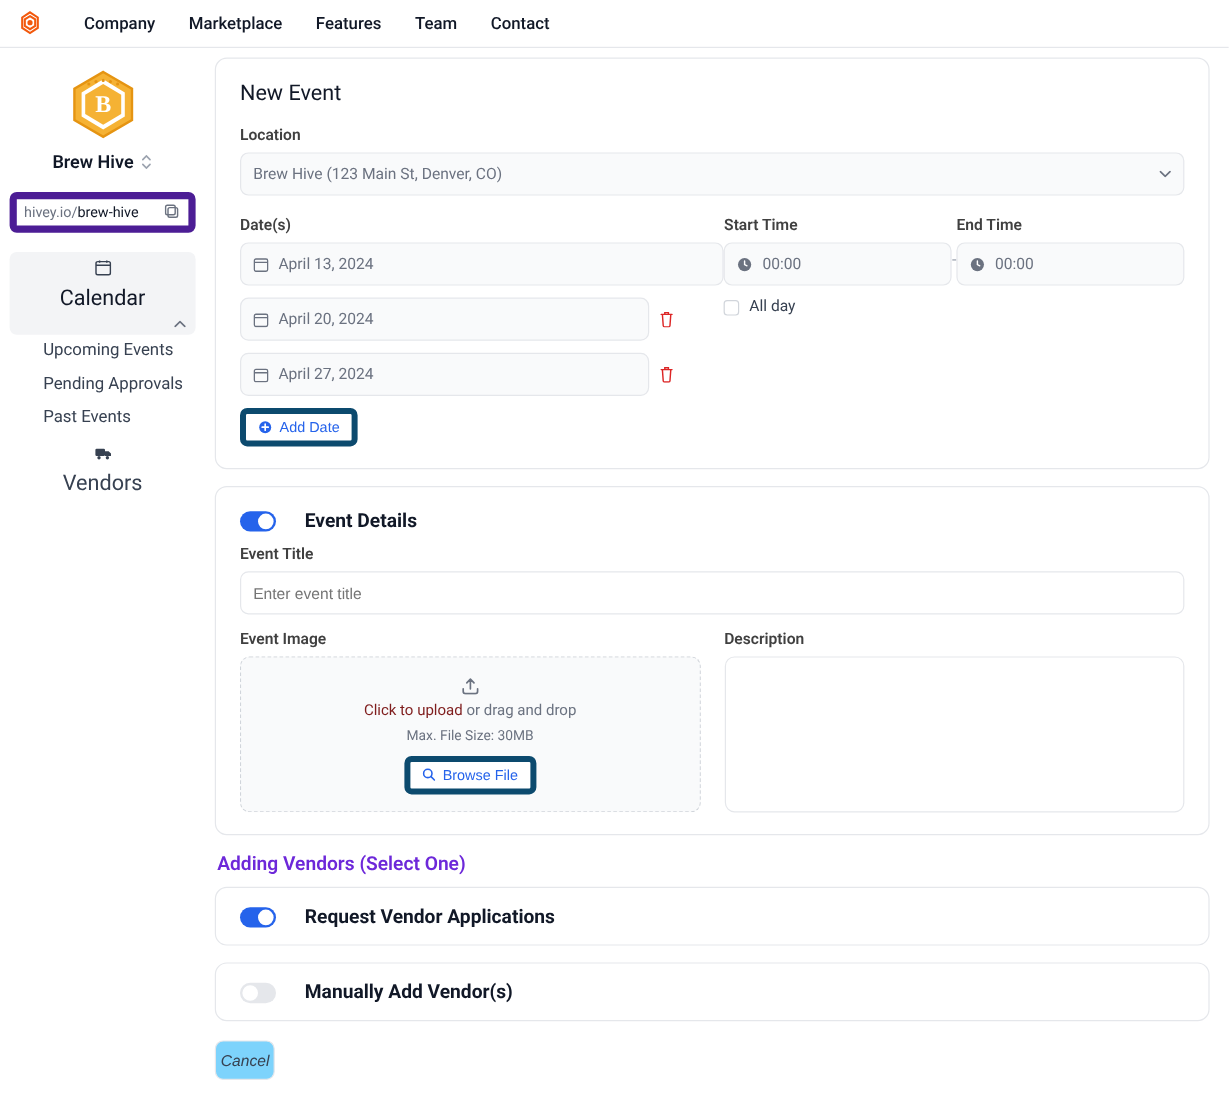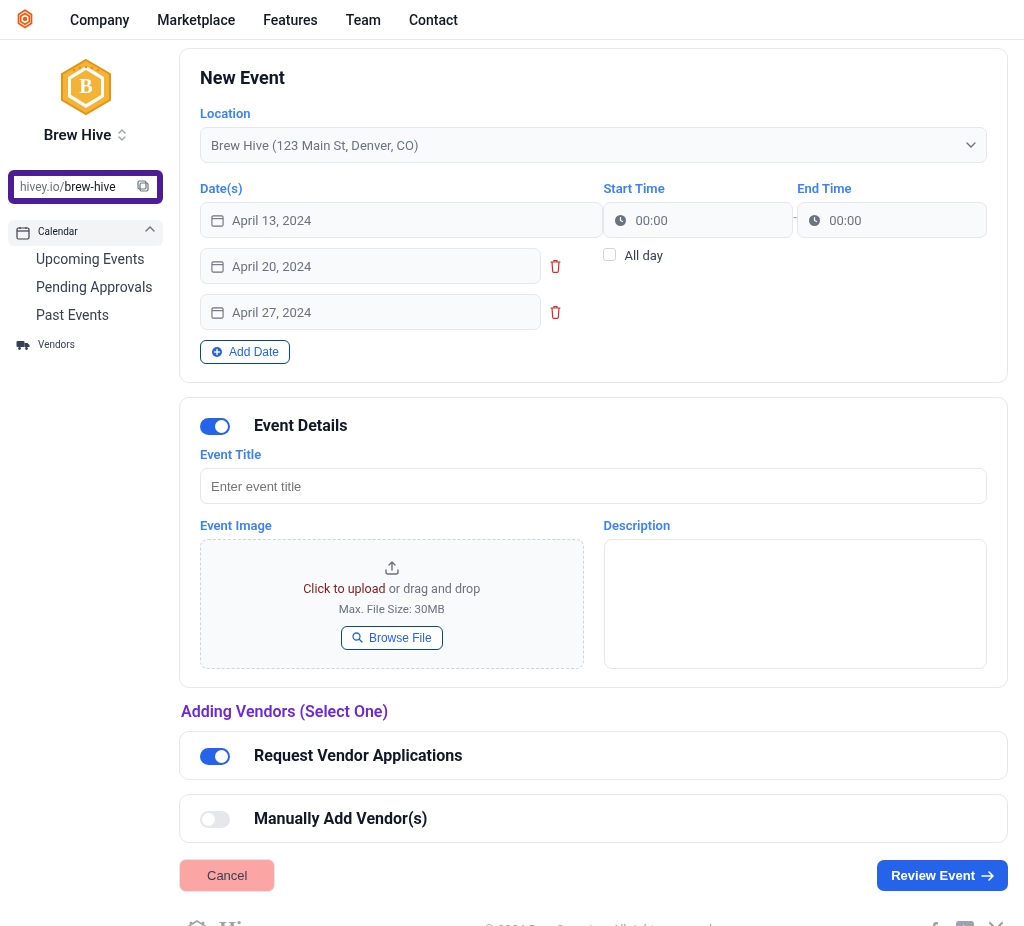--- a/index.html
+++ b/index.html
@@ -46,66 +46,68 @@
   align-items: center;
   justify-content: center;
 }
 .org-name-row {
   display: flex;
   align-items: center;
   justify-content: center;
   gap: 6px;
   font-weight: 600;
   font-size: 15px;
-  margin-bottom: 26px;
+  margin-bottom: 16px;
 }
 .org-name-row .chev { color: #9ca3af; font-size: 11px; }
 .slug-box {
   display: flex;
   align-items: center;
   border: 6px solid #4c1d95;
   border-radius: 6px;
   padding: 4px 6px;
   font-size: 12px;
   margin-bottom: 16px;
   color: #6b7280;
 }
 .slug-box .slug { color: #111827; }
 .slug-box .copy { margin-left: auto; color: #6b7280; cursor: pointer; }
 
 .side-item {
   display: flex;
+  align-items: center;
   gap: 8px;
   padding: 6px 8px;
   border-radius: 6px;
-  font-size: 10px;
+  font-size: 18px;
   cursor: pointer;
   color: #374151;
+  flex-direction: column;
 }
 .side-item.active {
   background: #f3f4f6;
   color: #111827;
 }
 .side-item .ic { width: 14px; display: inline-flex; justify-content: center; }
 .side-item .chev { margin-left: auto; color: #6b7280; font-size: 11px; }
 .side-sub { padding-left: 28px; font-size: 14px; color: #374151; cursor: pointer; margin: 5px 0; }
 .side-sub + .side-sub { margin-top: 12px; }
 
 .maincol { flex: 1; min-width: 0; }
 
 .card {
   border: 1px solid #e5e7eb;
   border-radius: 10px;
   padding: 18px 20px;
   margin-bottom: 14px;
   background: #fff;
 }
-.card h2 { font-size: 18px; font-weight: 700; margin-bottom: 18px; }
-
-.label { font-size: 13px; font-weight: 600; color: #3b82f6; margin-bottom: 6px; display: block; }
+.card h2 { font-size: 18px; font-weight: 400; margin-bottom: 18px; }
+
+.label { font-size: 13px; font-weight: 600; color: #404040; margin-bottom: 6px; display: block; }
 
 .select, .input, .time-input {
   width: 100%;
   border: 1px solid #e5e7eb;
   background: #f9fafb;
   border-radius: 7px;
   padding: 8px 10px;
   font-size: 13px;
   color: #6b7280;
   display: flex;
@@ -118,29 +120,29 @@
 .date-row { display: flex; align-items: center; gap: 8px; margin-bottom: 10px; }
 .date-row .del { color: #dc2626; cursor: pointer; width: 16px; text-align: center; }
 
 .row-3 { display: flex; }
 .dash { color: #9ca3af; padding-top: 28px; }
 
 .btn-outline {
   display: inline-flex;
   align-items: center;
   gap: 6px;
-  border: 1px solid #0c4a6e;
+  border: 5px solid #0c4a6e;
   color: #2563eb;
   background: #fff;
   border-radius: 6px;
   padding: 4px 10px;
   font-size: 12px;
   cursor: pointer;
 }
-.checkbox-row { display: flex; align-items: flex-start; gap: 8px; font-size: 13px; color: #374151; margin-top: 10px; }
+.checkbox-row { display: flex; align-items: flex-end; gap: 8px; font-size: 13px; color: #374151; margin-top: 10px; }
 .ckbx { width: 13px; height: 13px; border: 1px solid #d1d5db; border-radius: 3px; background: #fff; }
 
 
 .toggle-row { display: flex; align-items: flex-end; gap: 24px; }
 .toggle {
   width: 30px; height: 17px; border-radius: 10px; position: relative; cursor: pointer;
 }
 .toggle.on { background: #2563eb; }
 .toggle.off { background: #e5e7eb; }
 .toggle .knob {
@@ -184,26 +186,27 @@
   border-radius: 8px;
   height: 130px;
   background: #fff;
 }
 
 .vendor-heading { font-size: 16px; font-weight: 600; color: #6d28d9; margin: 6px 0 10px 2px; }
 
 .bottom-actions { display: flex; justify-content: space-between; align-items: center; padding: 2px 0 10px 0; }
 .btn-secondary {
   border: 1px solid #e5e7eb;
-  background: #fca5a5;
+  background: #7dd3fc;
   color: #374151;
-  padding: 8px 27px;
+  padding: 8px 4px;
   border-radius: 7px;
   font-size: 13px;
   cursor: pointer;
+  font-style: italic;
 }
 .btn-primary {
   background: #2563eb;
   color: #fff;
   border: none;
   padding: 8px 14px;
   border-radius: 7px;
   font-size: 13px;
   font-weight: 600;
   display: inline-flex;
@@ -486,28 +489,20 @@
       <div class="toggle-row">
         <div class="toggle off">
             <div class="knob"></div>
           </div>
         <div class="section-title">Manually Add Vendor(s)</div>
       </div>
     </div>
 
     <div class="bottom-actions">
       <button class="btn-secondary">Cancel</button>
-      <button class="btn-primary">
-        <span>Review Event</span>
-        <span>
-            <svg width="13" height="10" viewBox="0 0 13 10">
-              <path d="M1 5h11M8 1l4 4-4 4" fill="none" stroke="#fff" stroke-width="1.6" stroke-linecap="round" stroke-linejoin="round"></path>
-            </svg>
-          </span>
-      </button>
     </div>
 
     <div class="footer">
       <div class="brand">
         <svg width="28" height="24" viewBox="0 0 28 24">
           <g fill="none" stroke="#9ca3af" stroke-width="1.5">
             <polygon points="14,4 22,9 22,17 14,22 6,17 6,9"></polygon>
           </g>
           <circle cx="14" cy="13" r="3" fill="#9ca3af"></circle>
           <circle cx="8" cy="6" r="1.5" fill="#9ca3af"></circle>

